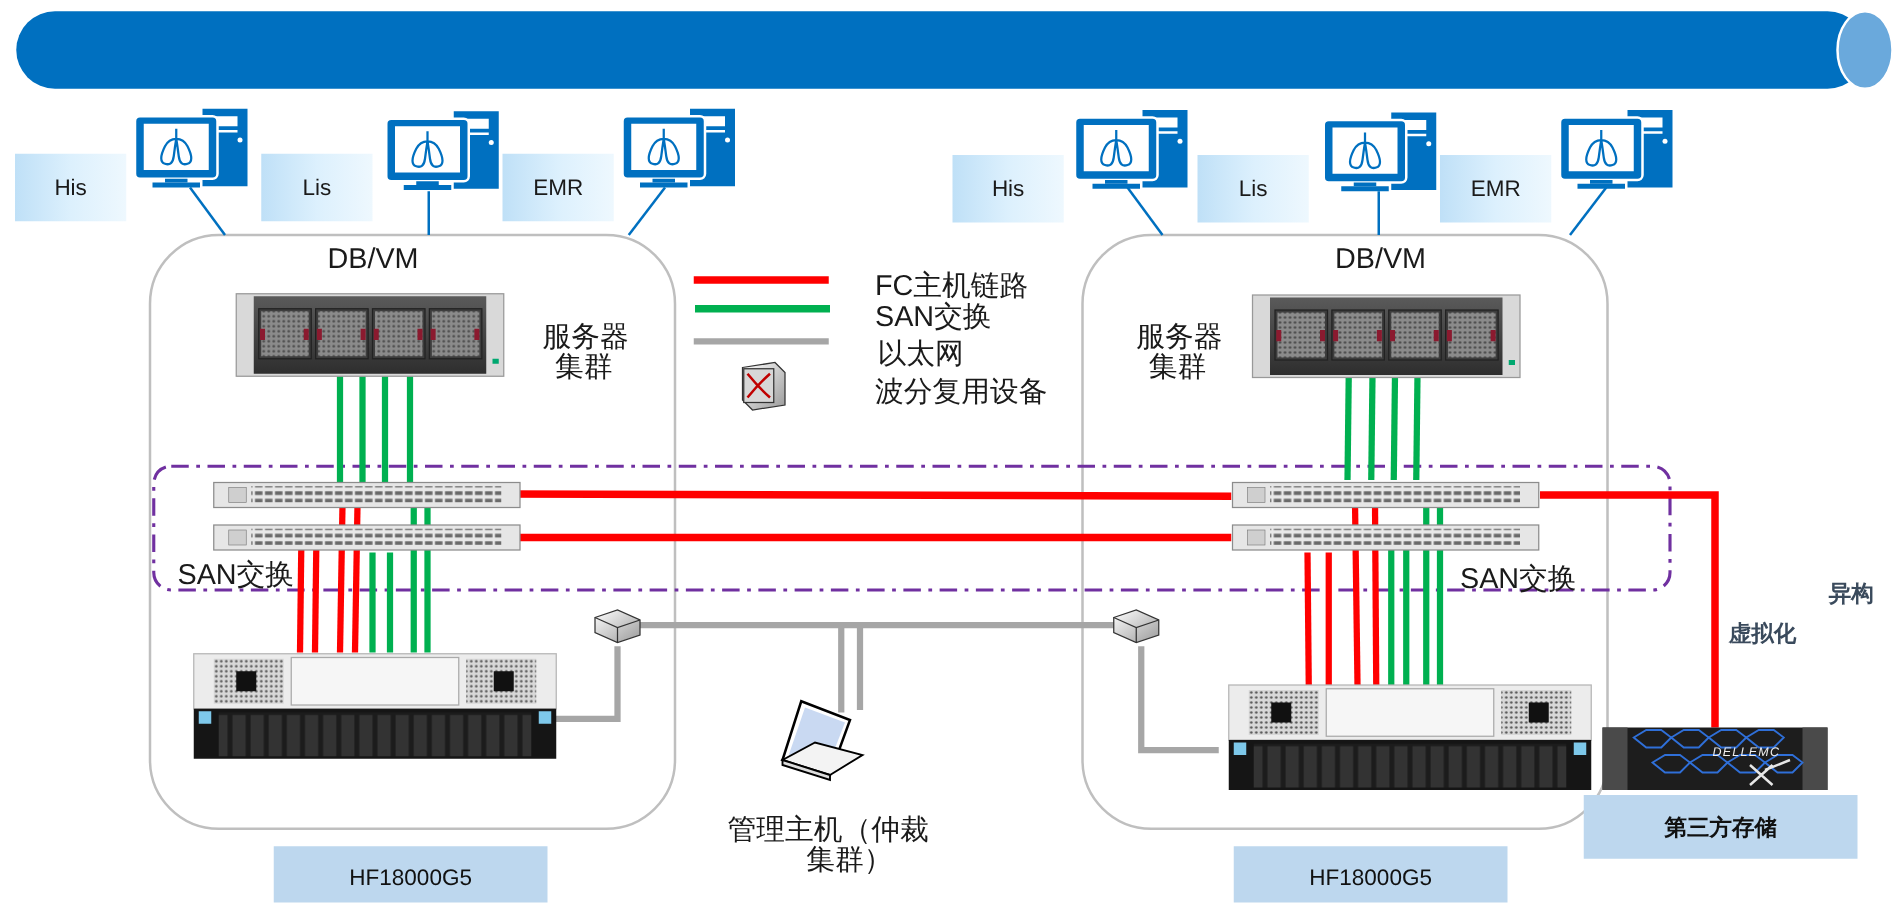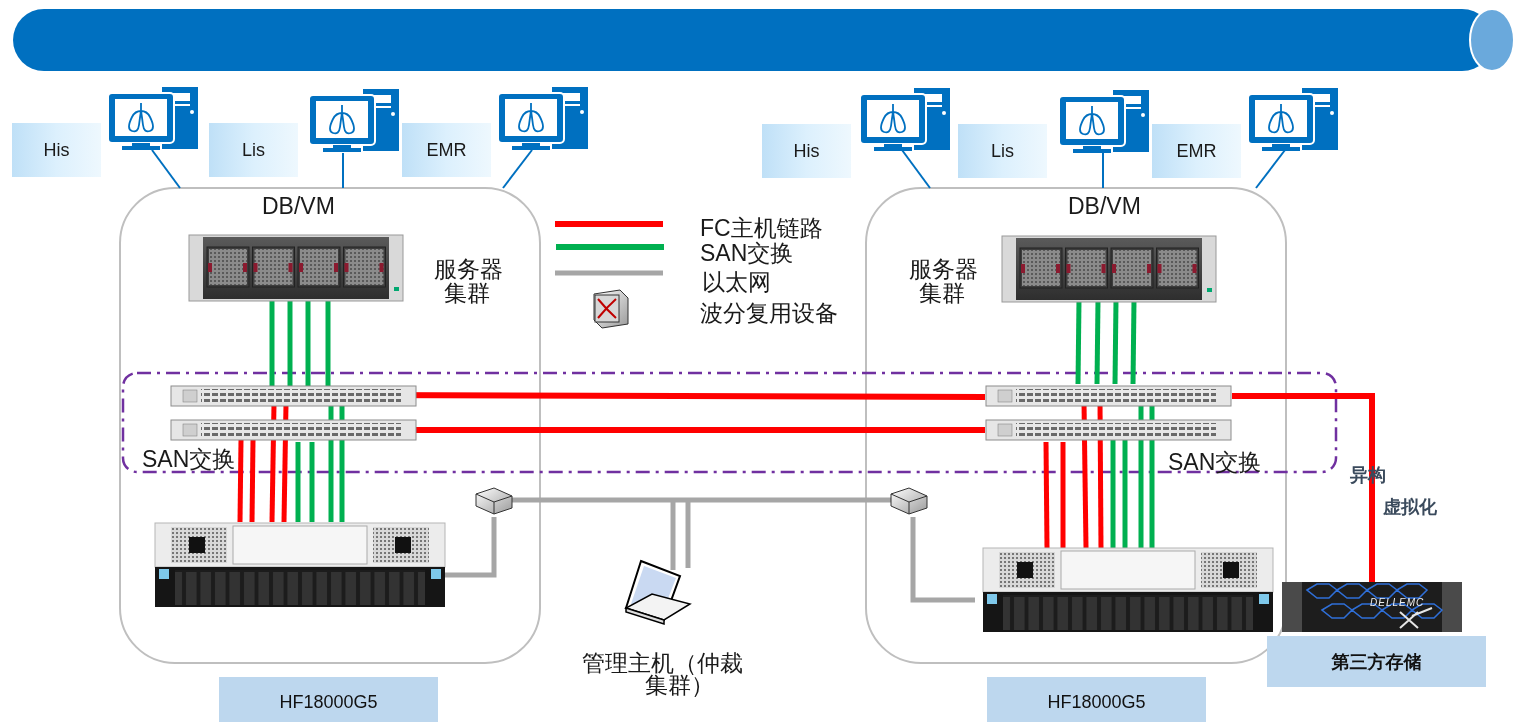--- a/index.html
+++ b/index.html
@@ -325,21 +325,21 @@
 <div class="lbl" style="left:909px;top:257px;">服务器</div>
 <div class="lbl" style="left:919px;top:281px;">集群</div>
 <div class="lbl" style="left:1168px;top:450px;">SAN交换</div>
 
 <div class="lbl" style="left:700px;top:216px;">FC主机链路</div>
 <div class="lbl" style="left:700px;top:241px;">SAN交换</div>
 <div class="lbl" style="left:702px;top:270px;text-align:right;">以太网</div>
 <div class="lbl" style="left:700px;top:301px;">波分复用设备</div>
 
 <div class="lbl" style="left:582px;top:651px;">管理主机（仲裁</div>
-<div class="lbl" style="left:645px;top:675px;font-family:Liberation Mono, monospace;">集群）</div>
-
-<div class="hetero" style="left:1350px;top:463px;">异构</div>
+<div class="lbl" style="left:645px;top:675px;">集群）</div>
+
+<div class="hetero" style="left:1463px;top:463px;">异构</div>
 <div class="hetero" style="left:1383px;top:495px;">虚拟化</div>
 <div style="position:absolute;left:1370px;top:597px;color:#eee;font-size:10px;letter-spacing:1px;font-style:italic;">DELLEMC</div>
 
 <div class="model" style="left:219px;top:677px;width:219px;">HF18000G5</div>
 <div class="model" style="left:987px;top:677px;width:219px;">HF18000G5</div>
 <div class="model" style="left:1267px;top:636px;width:219px;font-weight:bold;">第三方存储</div>
 
 </body></html>

